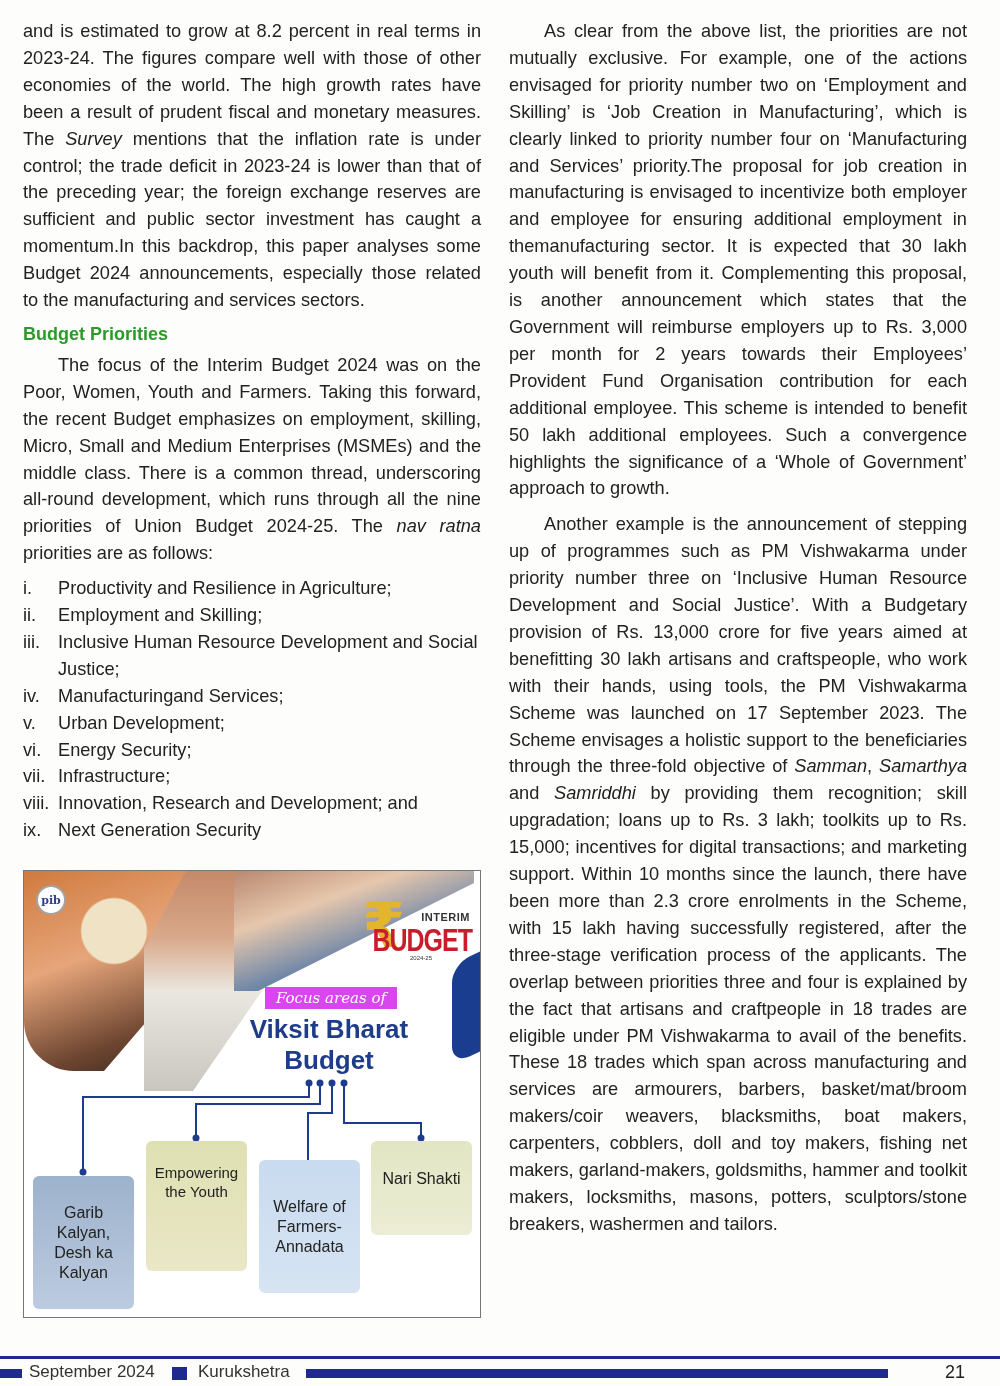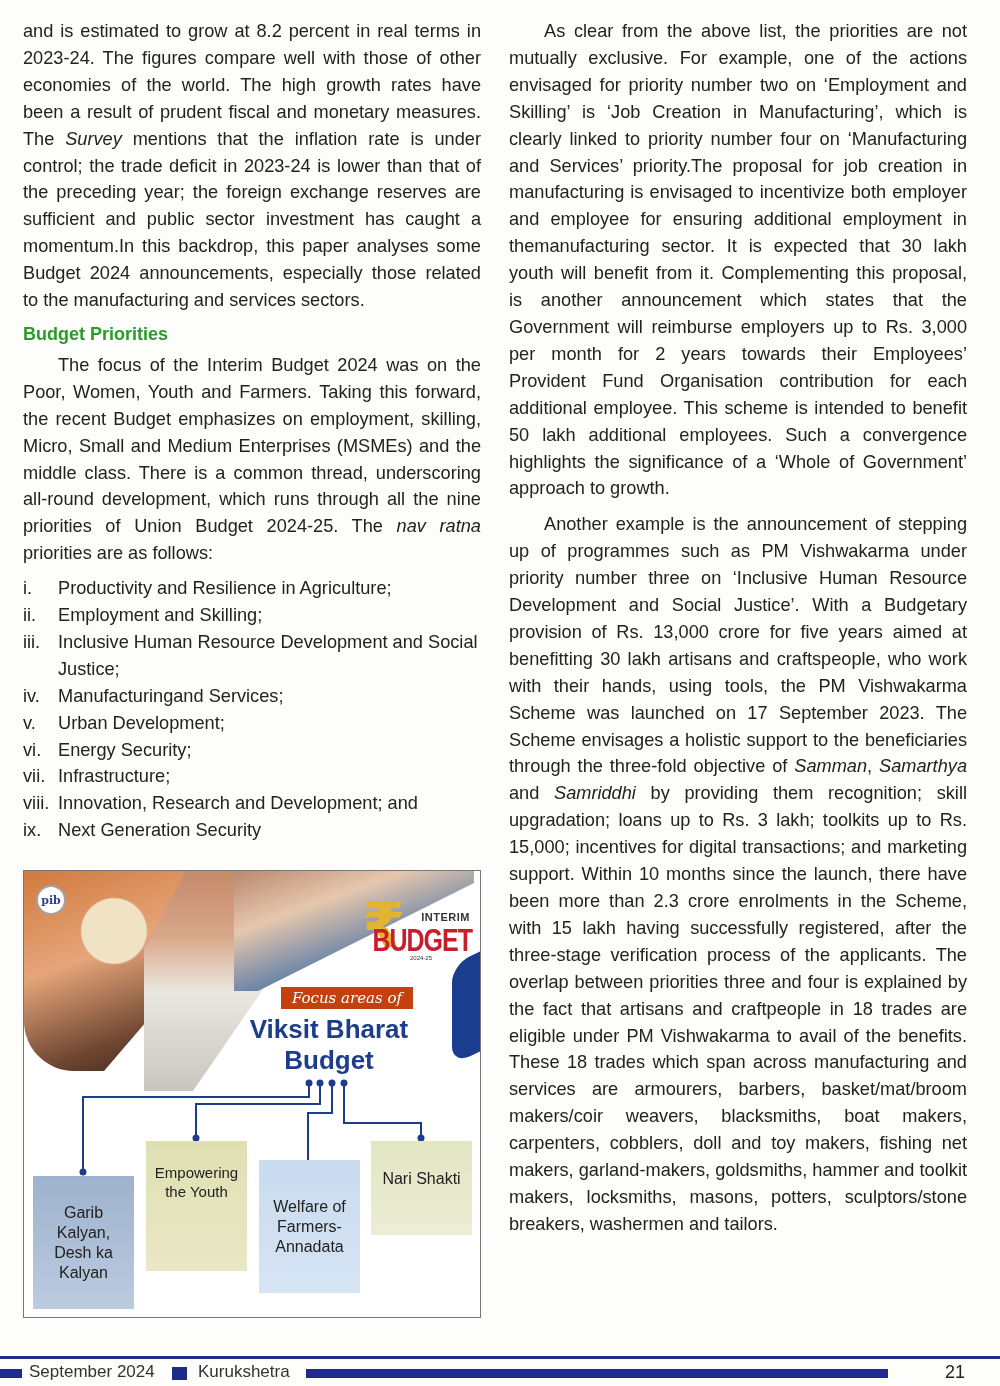--- a/index.html
+++ b/index.html
@@ -23,24 +23,24 @@
   #photo-grain { position: absolute; left: 0; top: 0; width: 200px; height: 200px; clip-path: polygon(0 0,100% 0,100% 30%,40% 100%,0 100%); background: radial-gradient(circle at 45% 30%,#efe2c5 0 18%,transparent 19%), linear-gradient(160deg,#d07a3d 0%,#e6a57a 40%,#6e4631 75%,#2c1d18 100%); border-bottom-left-radius: 50px; }
   #photo-youth { position: absolute; left: 120px; top: 0; width: 140px; height: 220px; clip-path: polygon(30% 0,100% 0,100% 40%,35% 100%,0 100%,0 35%); background: linear-gradient(180deg,#c48a6a 0%,#d9a88a 30%,#eae7e0 55%,#c9c6bf 100%); }
   #photo-women { position: absolute; left: 210px; top: 0; width: 240px; height: 120px; clip-path: polygon(0 0,100% 0,100% 10%,10% 100%,0 100%); background: linear-gradient(160deg,#b98970 0%,#e6c7ad 30%,#6f87a8 60%,#3a5a8a 100%); }
   #pib-logo { position: absolute; left: 12px; top: 14px; width: 30px; height: 30px; border-radius: 50%; background: #fff; border: 2px solid #a3a3a3; font-size: 11px; font-weight: bold; color: #2f3f8a; display: flex; align-items: center; justify-content: center; font-family: "DejaVu Serif", serif; }
   #budget-logo { position: absolute; right: 6px; top: 28px; width: 112px; height: 66px; }
   #rupee-glyph { position: absolute; left: 0; top: -4px; font-size: 62px; font-weight: bold; color: #e3b52e; line-height: 1; font-family: "DejaVu Sans", sans-serif; }
   #interim-label { position: absolute; right: 4px; top: 12px; font-size: 11px; font-weight: bold; color: #333; letter-spacing: 0.5px; }
   #budget-word { position: absolute; right: 2px; top: 23px; font-size: 25px; font-weight: bold; color: #c81e2b; letter-spacing: -1px; transform: scaleY(1.25); transform-origin: top; }
   #year-label { position: absolute; right: 42px; top: 56px; font-size: 6px; color: #333; }
   #blue-corner { position: absolute; right: -22px; top: 82px; width: 50px; height: 100px; background: #1a3d8f; border-radius: 18px 0 0 18px; transform: skewY(-25deg); }
-  #focus-tag { position: absolute; left: 241px; top: 116px; width: 132px; height: 22px; background: #c2410c; color: #fff; font-family: "DejaVu Serif", "Liberation Serif", serif; font-style: italic; font-size: 15px; text-align: center; line-height: 22px; margin-left: 16px; }
+  #focus-tag { position: absolute; left: 241px; top: 116px; width: 132px; height: 22px; background: #d946ef; color: #fff; font-family: "DejaVu Serif", "Liberation Serif", serif; font-style: italic; font-size: 15px; text-align: center; line-height: 22px; }
   #viksit-title { position: absolute; left: 180px; top: 143px; width: 250px; text-align: center; color: #1d3d8a; font-weight: bold; font-size: 26px; line-height: 31px; }
   #connectors { position: absolute; left: 0; top: 0; }
-  .card { position: absolute; border-radius: 0; display: flex; align-items: center; justify-content: center; text-align: center; color: #222; font-size: 15px; line-height: 19px; padding: 4px; }
+  .card { position: absolute; border-radius: 6px; display: flex; align-items: center; justify-content: center; text-align: center; color: #222; font-size: 15px; line-height: 19px; padding: 4px; }
   #card-garib { left: 9px; top: 305px; width: 101px; height: 133px; background: linear-gradient(180deg,#9db2cc,#bccbe0); font-size: 16px; line-height: 20px; }
   #card-youth { left: 122px; top: 270px; width: 101px; height: 130px; background: linear-gradient(180deg,#dfe0b2,#e9e7c6); align-items: flex-start; padding-top: 22px; }
   #card-farmers { left: 235px; top: 289px; width: 101px; height: 133px; background: linear-gradient(180deg,#c9dbef,#d6e4f3); font-size: 16px; line-height: 20px; }
   #card-nari { left: 347px; top: 270px; width: 101px; height: 94px; background: linear-gradient(180deg,#e2e6c3,#ecedd5); align-items: flex-start; padding-top: 28px; font-size: 16px; line-height: 20px; }
 
   
   #footer-line { position: absolute; left: 0; top: 1356px; width: 1000px; height: 3px; background: #1f2b8c; }
   #footer { position: absolute; left: 0; top: 1362px; width: 828px; height: 22px; }
   .fbar { position: absolute; background: #1f2b8c; height: 9px; top: 7px; }
   #fb1 { left: 0; width: 22px; }

